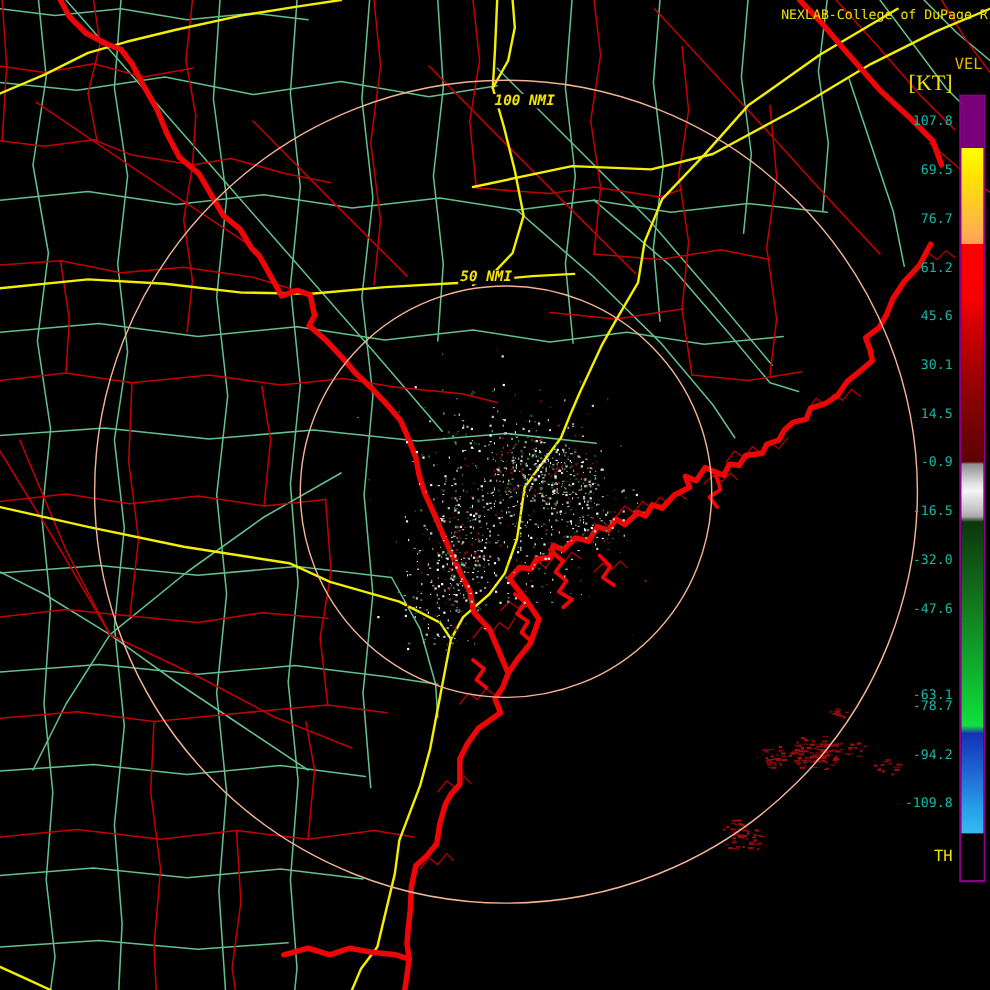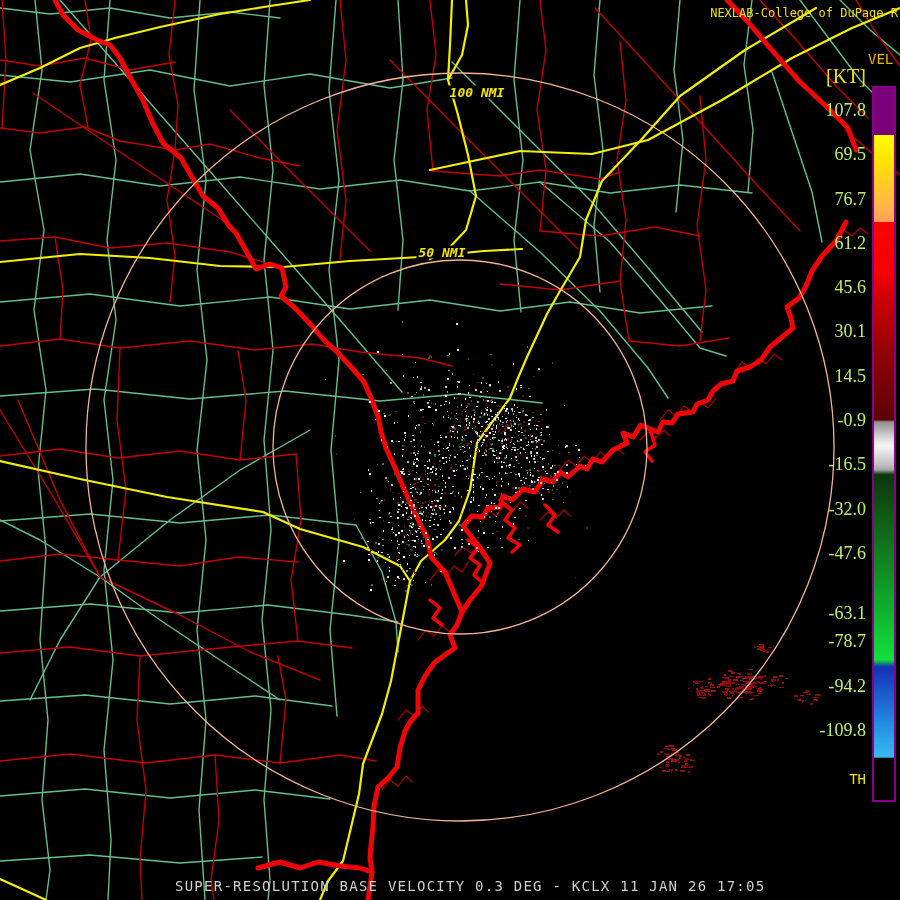--- a/index.html
+++ b/index.html
@@ -6,21 +6,21 @@
   #stage{position:relative;width:900px;height:900px;background:#000;overflow:hidden;
          font-family:"DejaVu Sans Mono","Liberation Mono",monospace;}
   #map{position:absolute;left:0;top:0;}
   .ring-label{position:absolute;transform:translate(-50%,-50%);font-style:italic;font-weight:bold;
               font-size:13px;color:#f5e400;background:#000;padding:0 2px;line-height:13px;white-space:nowrap;}
   #brand{position:absolute;top:6px;right:2px;font-size:12px;color:#f0e000;letter-spacing:0;white-space:nowrap;}
   #footer-title{position:absolute;left:175px;top:878px;font-size:14px;letter-spacing:1.25px;
                 color:#cfcfcf;white-space:nowrap;}
   #colorbar{position:absolute;left:872px;top:86px;width:20px;height:712px;border:2px solid #8a008a;}
   #colorbar-fill{position:absolute;left:0;top:0;width:100%;height:100%;}
-  .cb-tick{position:absolute;right:34px;font-size:18px;color:#bef264;line-height:14px;white-space:nowrap;font-family:Liberation Serif, serif;}
+  .cb-tick{position:absolute;right:34px;font-size:12px;color:#14b8a6;line-height:14px;white-space:nowrap;}
   #cb-unit1{position:absolute;left:868px;top:51px;font-size:14px;color:#eab308;}
   #cb-unit2{position:absolute;right:34px;top:65px;font-size:20px;color:#f0e300;font-family:Liberation Serif, serif;}
   #cb-th{position:absolute;right:34px;top:771px;font-size:14px;color:#f0e300;}
 </style>
 </head>
 <body>
 
 <div id="stage">
   <svg id="map" width="900" height="900" viewBox="0 0 900 900">
       <g>
@@ -1698,21 +1698,20 @@
       <div class="cb-tick" style="top: 147.286px;">69.5</div>
       <div class="cb-tick" style="top: 191.571px;">76.7</div>
       <div class="cb-tick" style="top: 235.857px; text-align: right;">61.2</div>
       <div class="cb-tick" style="top: 280.143px;">45.6</div>
       <div class="cb-tick" style="top: 324.429px;">30.1</div>
       <div class="cb-tick" style="top: 368.714px;">14.5</div>
       <div class="cb-tick" style="top: 413px;">-0.9</div>
       <div class="cb-tick" style="top: 457.286px;">-16.5</div>
       <div class="cb-tick" style="top: 501.571px;">-32.0</div>
       <div class="cb-tick" style="top: 545.857px;">-47.6</div>
-      <div class="cb-tick" style="top: 606px;">-63.1</div>
+      <div class="cb-tick" style="top: 624px;">-63.1</div>
       <div class="cb-tick" style="top: 634.429px;">-78.7</div>
       <div class="cb-tick" style="top: 678.714px;">-94.2</div>
       <div class="cb-tick" style="top: 723px;">-109.8</div>
     </div>
   <div id="cb-th">TH</div>
 
-  <div id="footer-title">SUPER-RESOLUTION BASE VELOCITY 0.3 DEG - KCLX 11 JAN 26 17:05</div>
 </div>
 
 </body></html>

